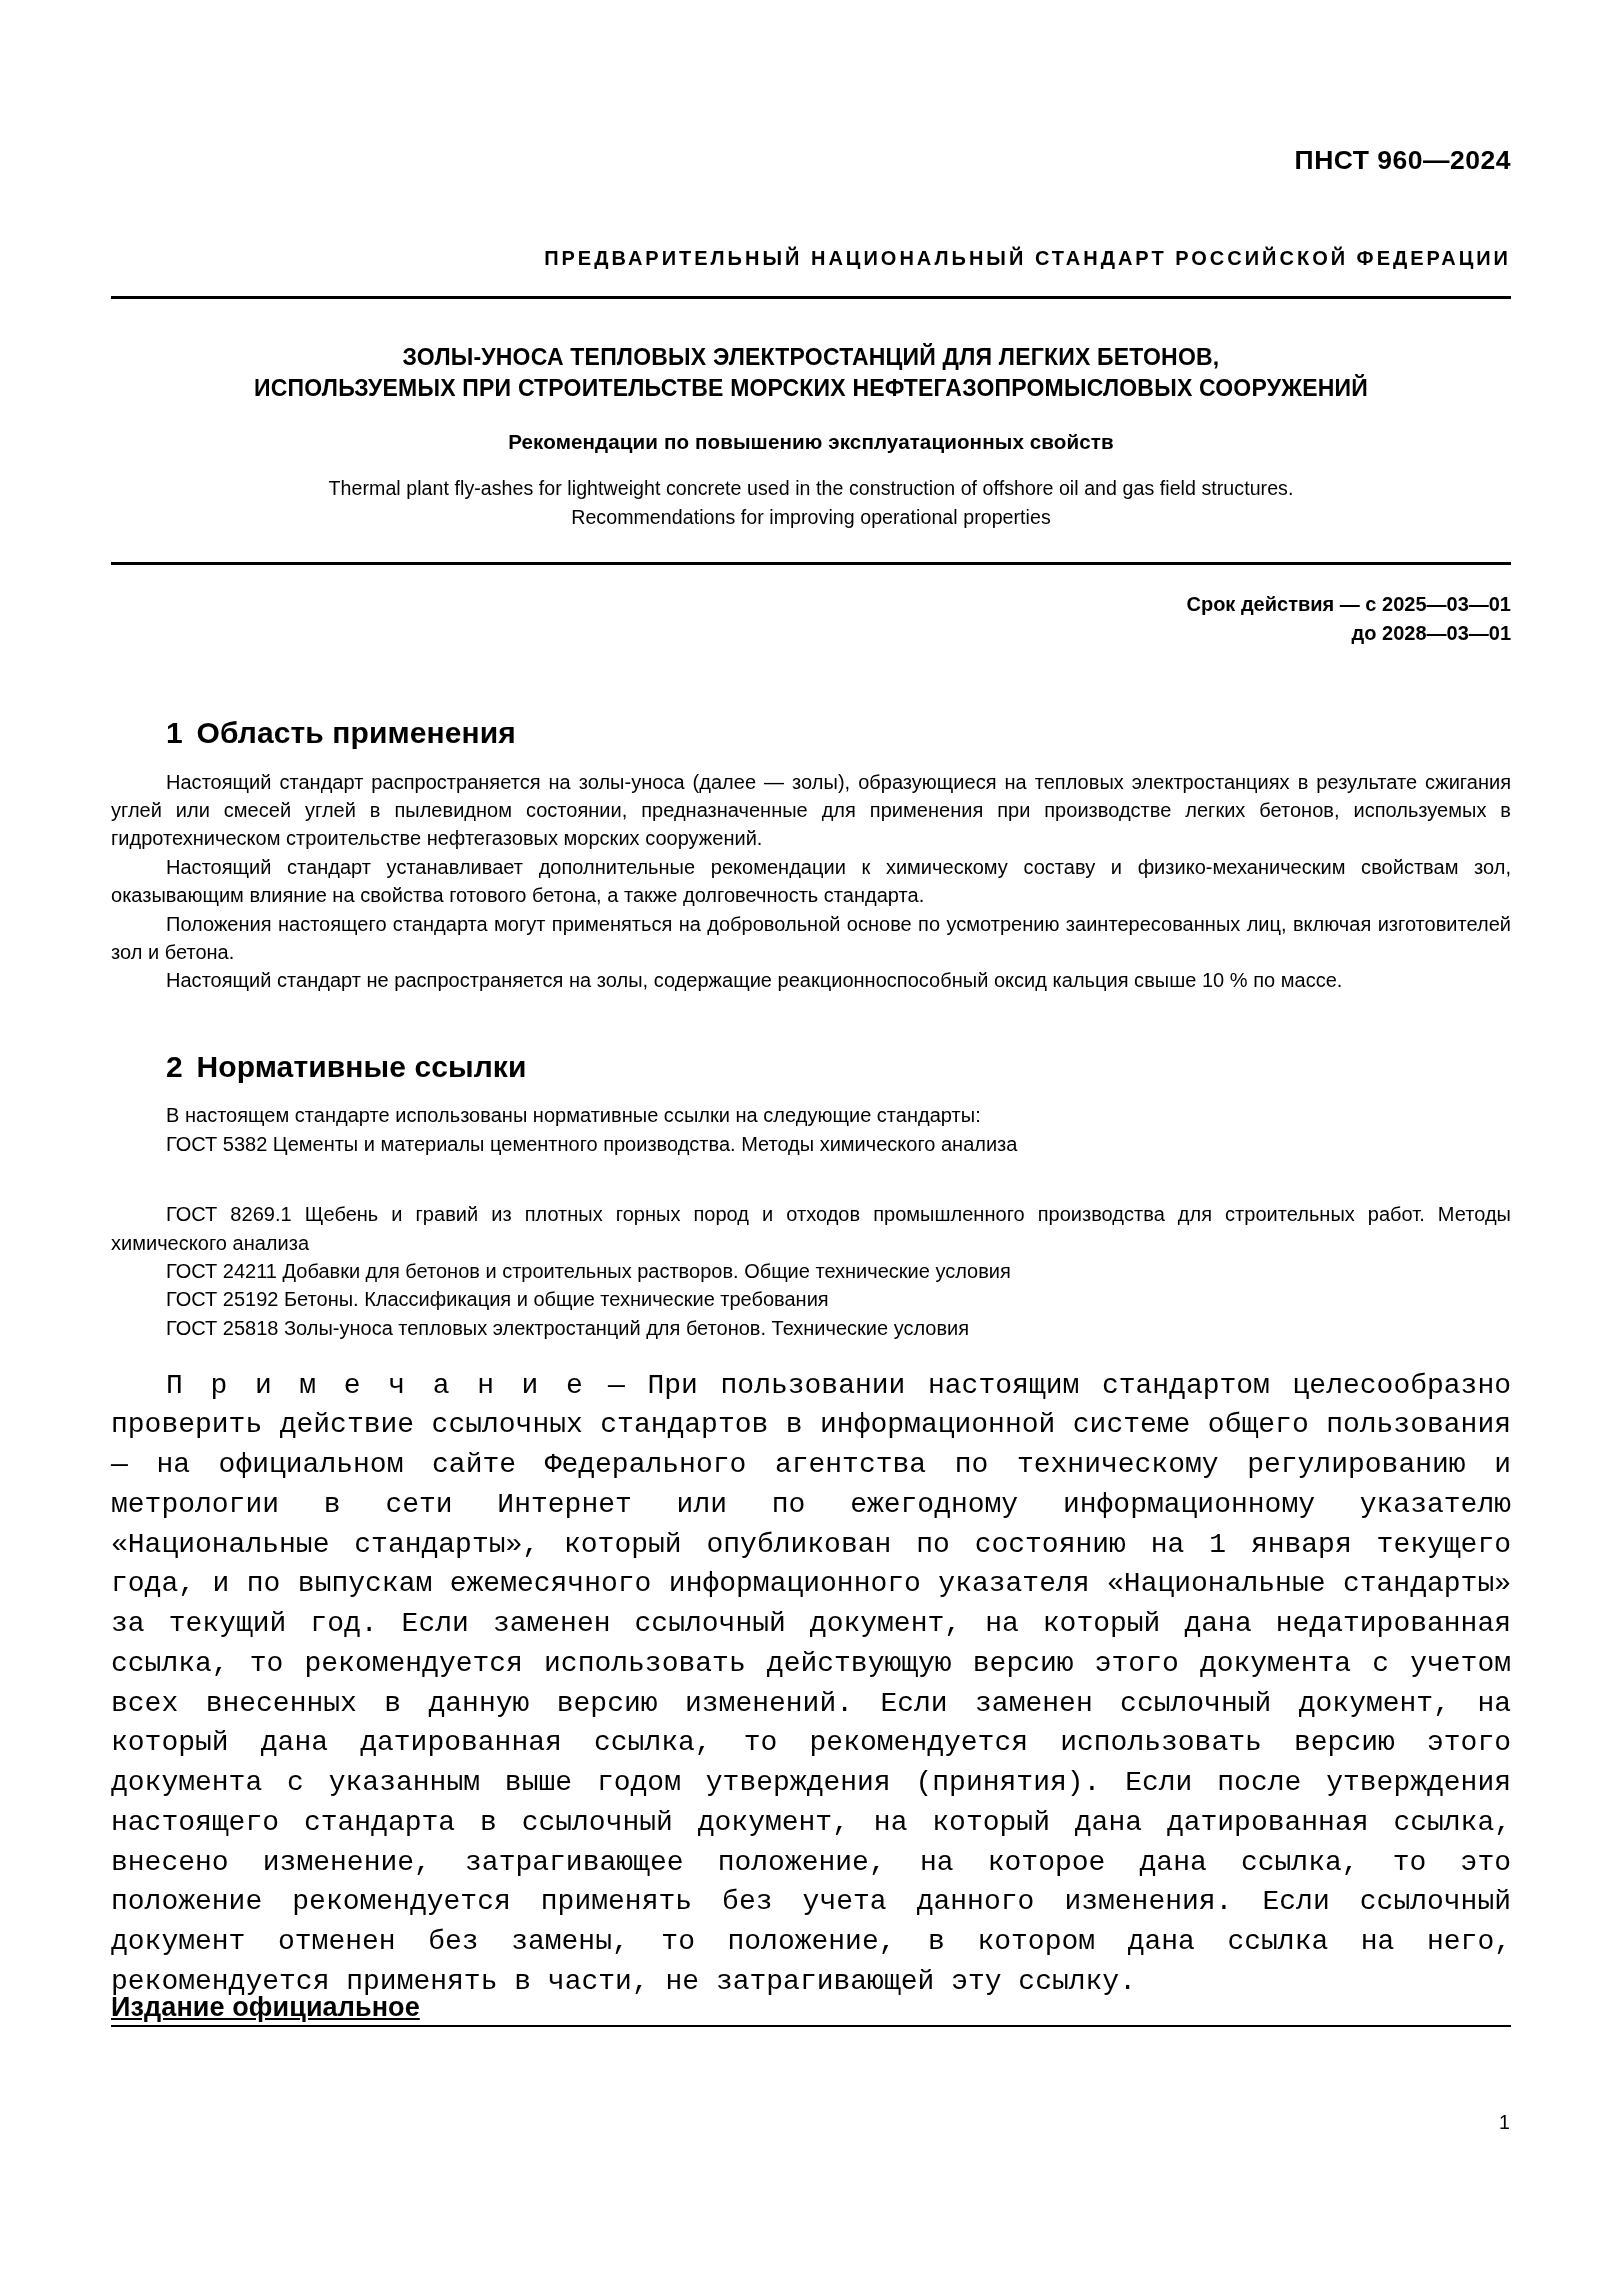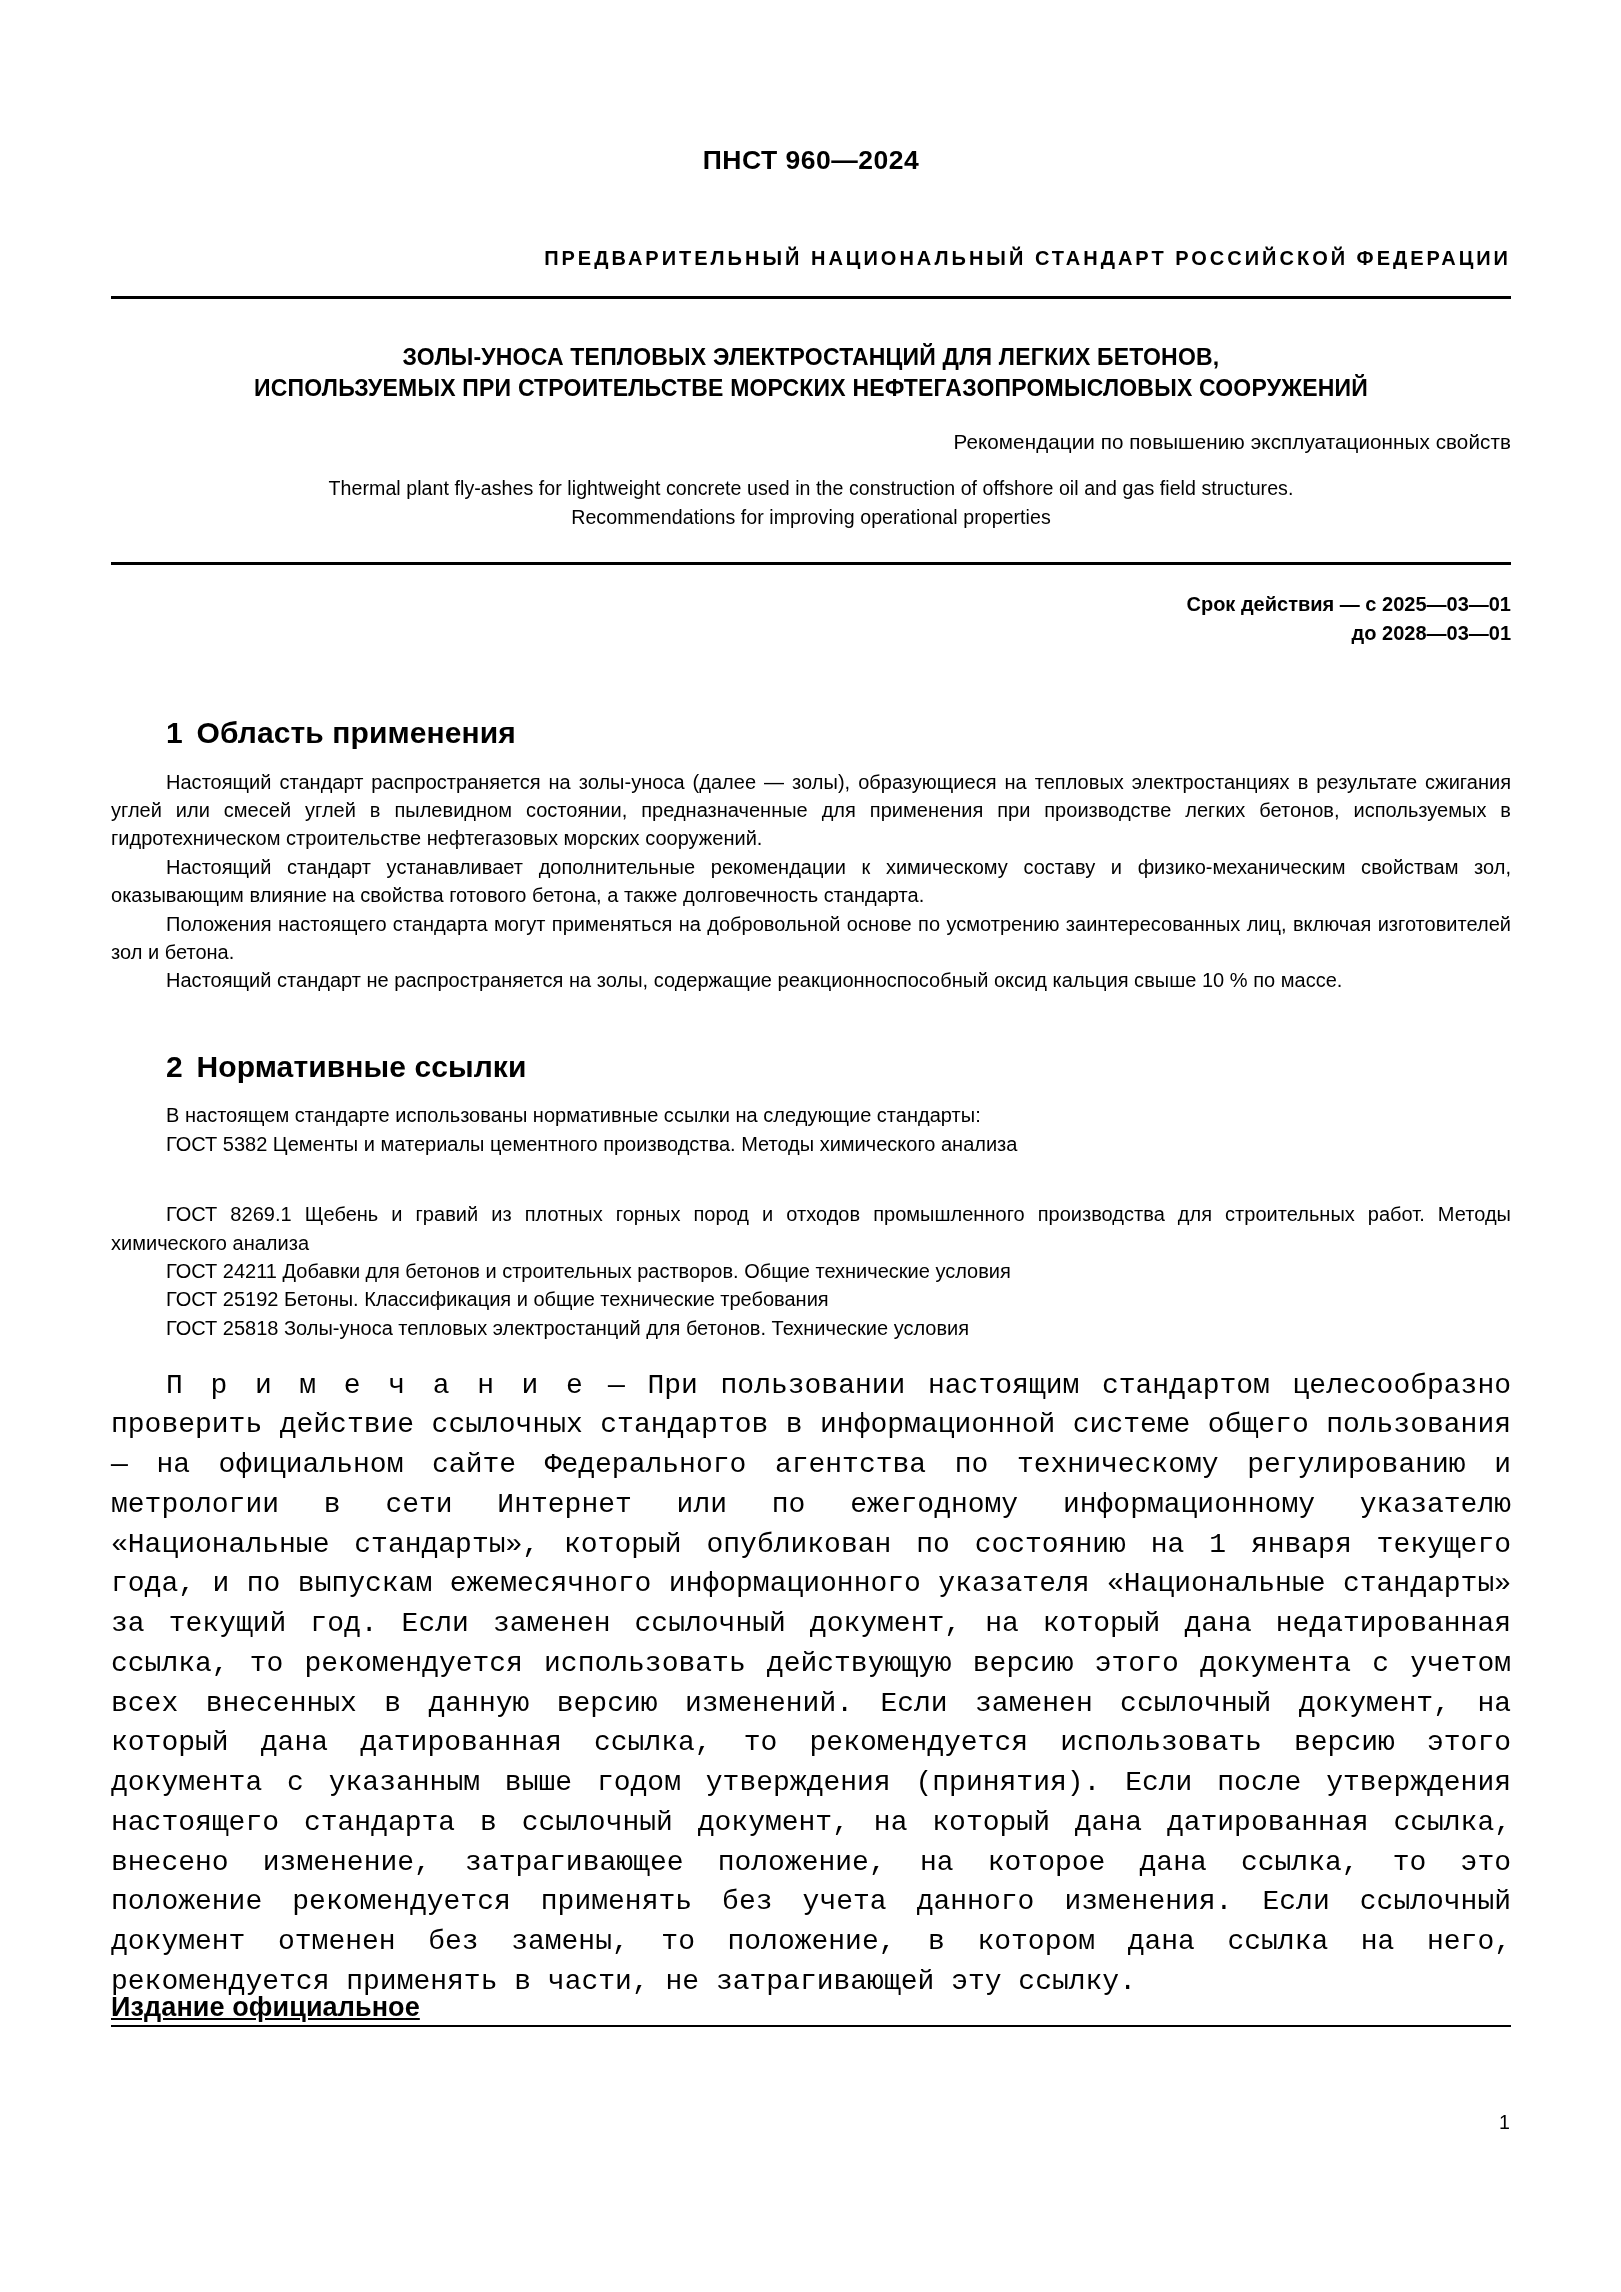--- a/index.html
+++ b/index.html
@@ -25,21 +25,21 @@
   }
   .content {
     position: absolute;
     left: 111px;
     top: 0;
     width: 1400px;
   }
 
   
   .doc-number {
-    text-align: center;
+    text-align: right;
     font-size: 26.5px;
     font-weight: bold;
     letter-spacing: 0.5px;
     margin-top: 145px;
   }
   .doc-kind {
     text-align: right;
     font-size: 20px;
     font-weight: bold;
     letter-spacing: 3px;
@@ -57,24 +57,23 @@
     text-align: center;
   }
   .title-ru {
     font-size: 23px;
     font-weight: bold;
     line-height: 1.38;
     letter-spacing: 0.2px;
   }
   .subtitle-ru {
     font-size: 20.6px;
-    font-weight: normal;
+    font-weight: bold;
     margin-top: 25.5px;
     letter-spacing: 0.1px;
-    text-align: right;
   }
   .title-en {
     font-size: 19.6px;
     font-weight: normal;
     line-height: 1.45;
     margin-top: 20px;
     letter-spacing: 0.05px;
   }
   .rule-after-title {
     border: none;

